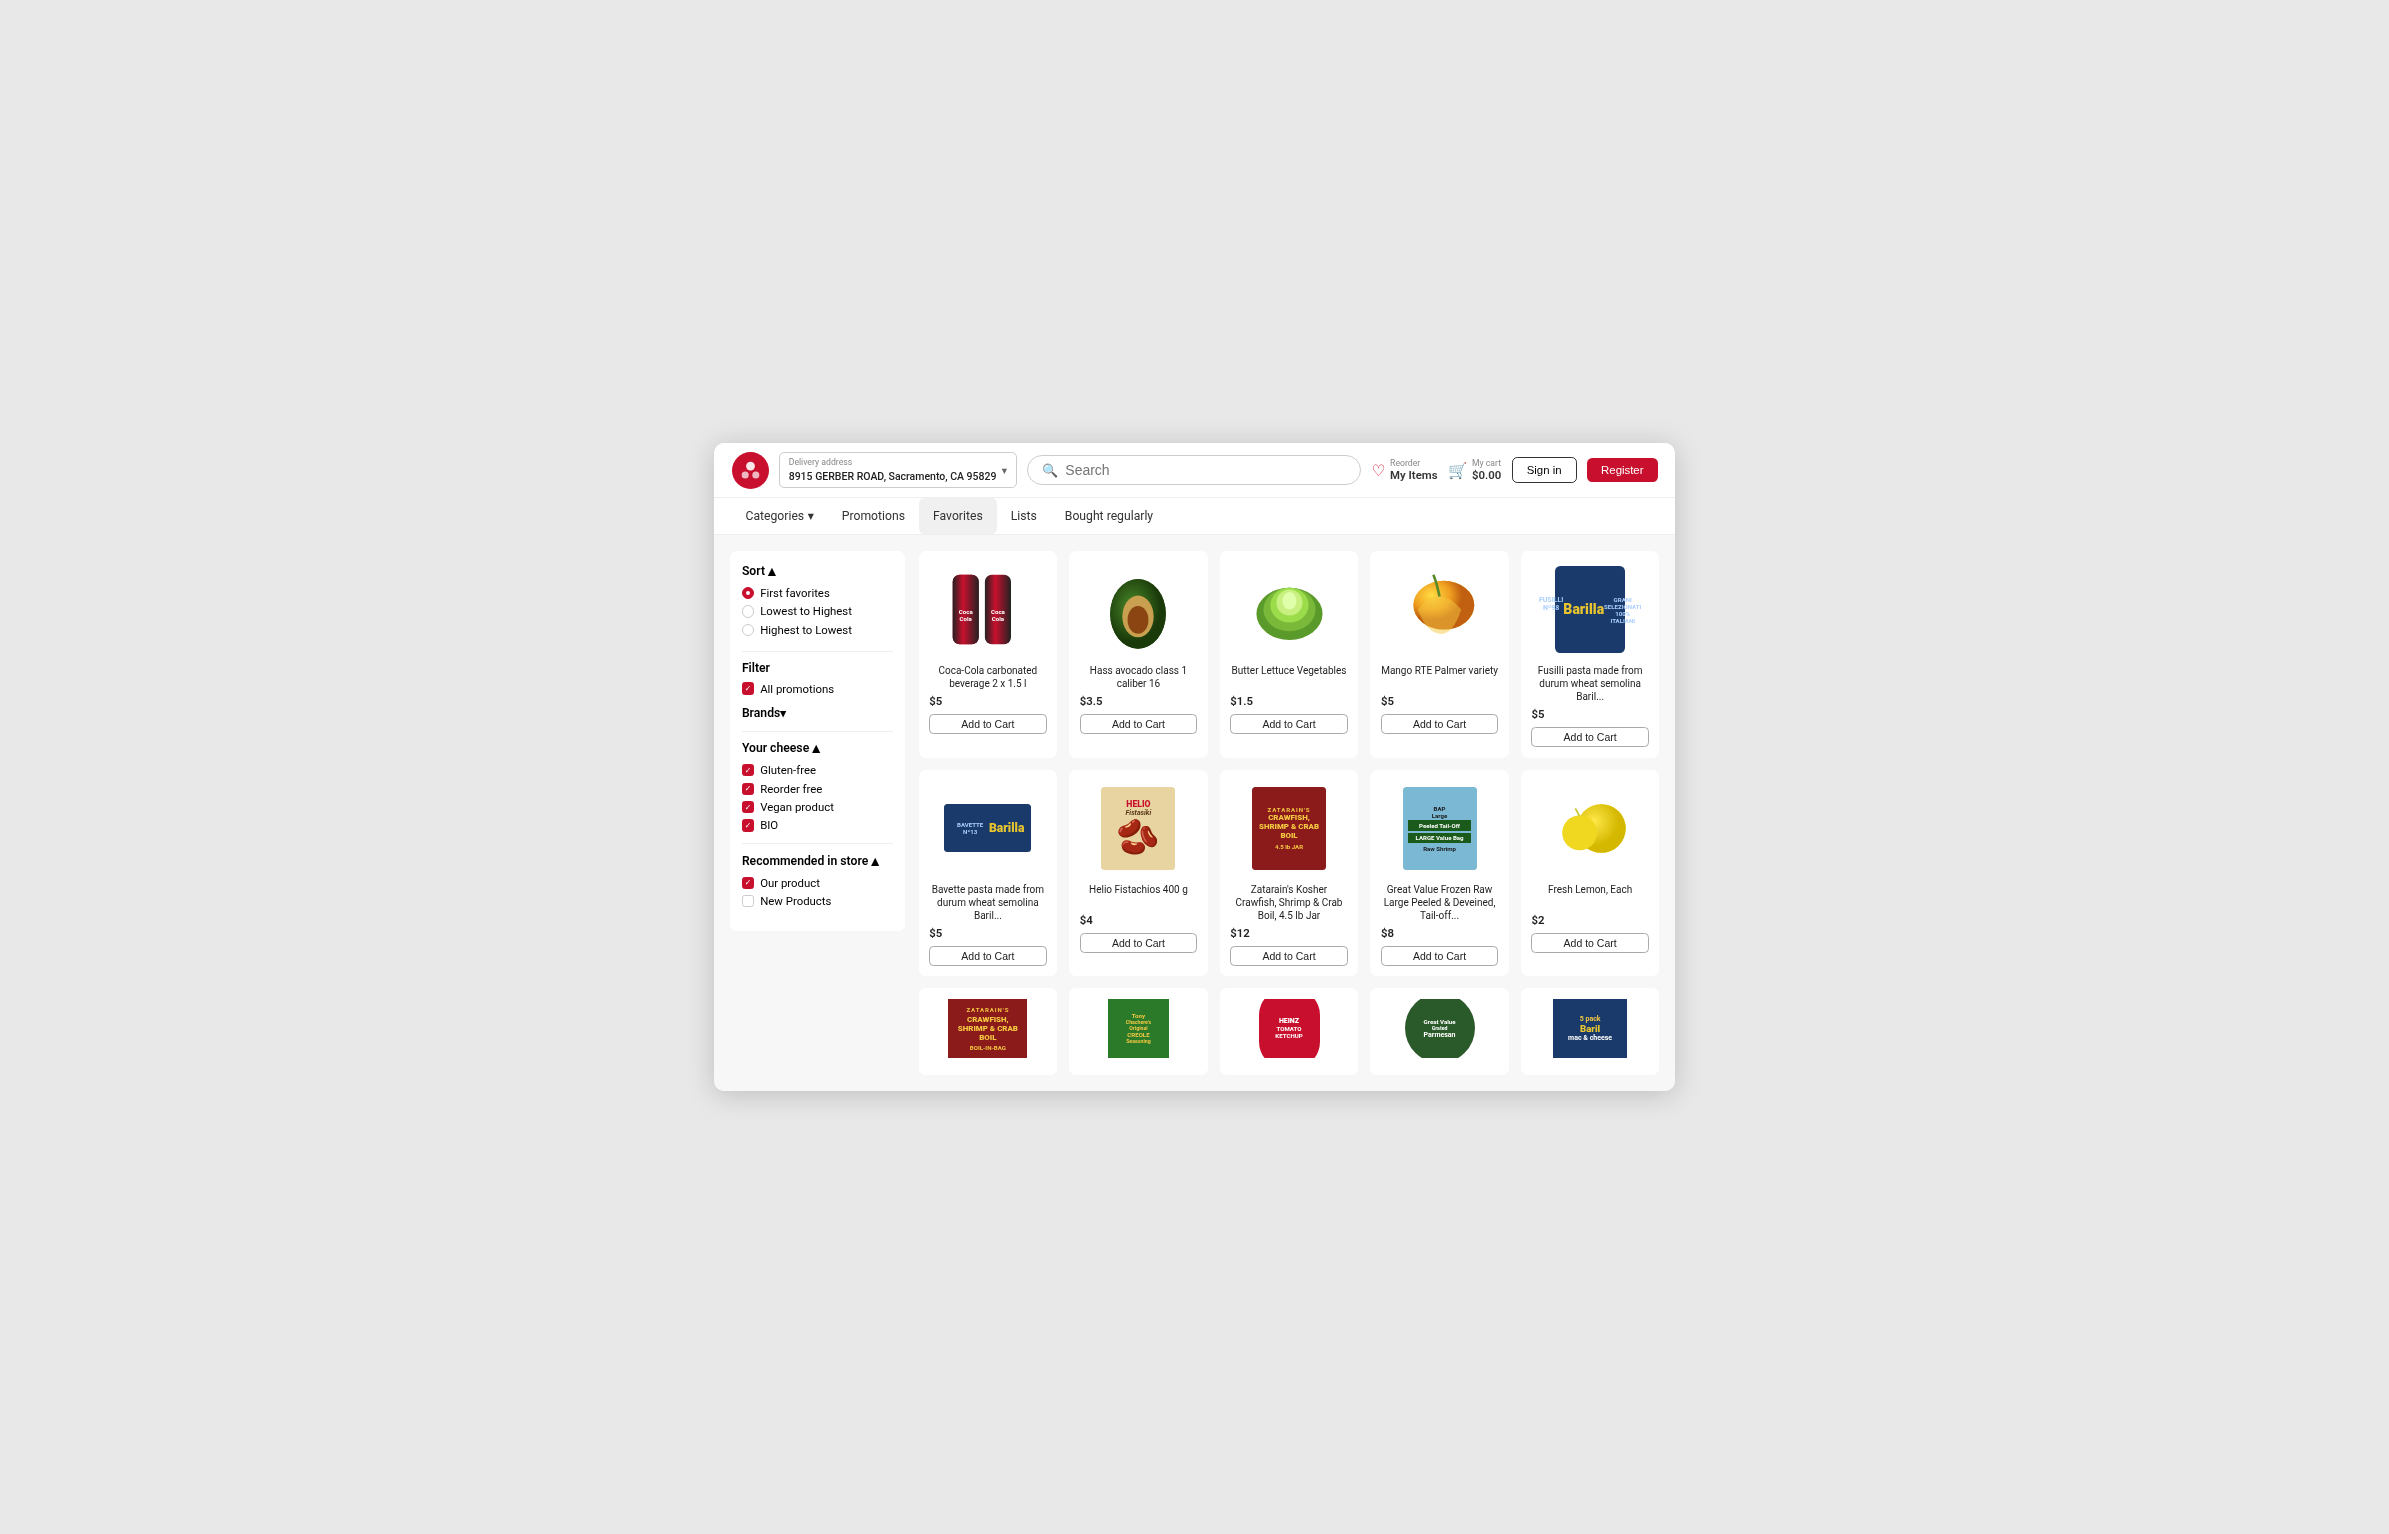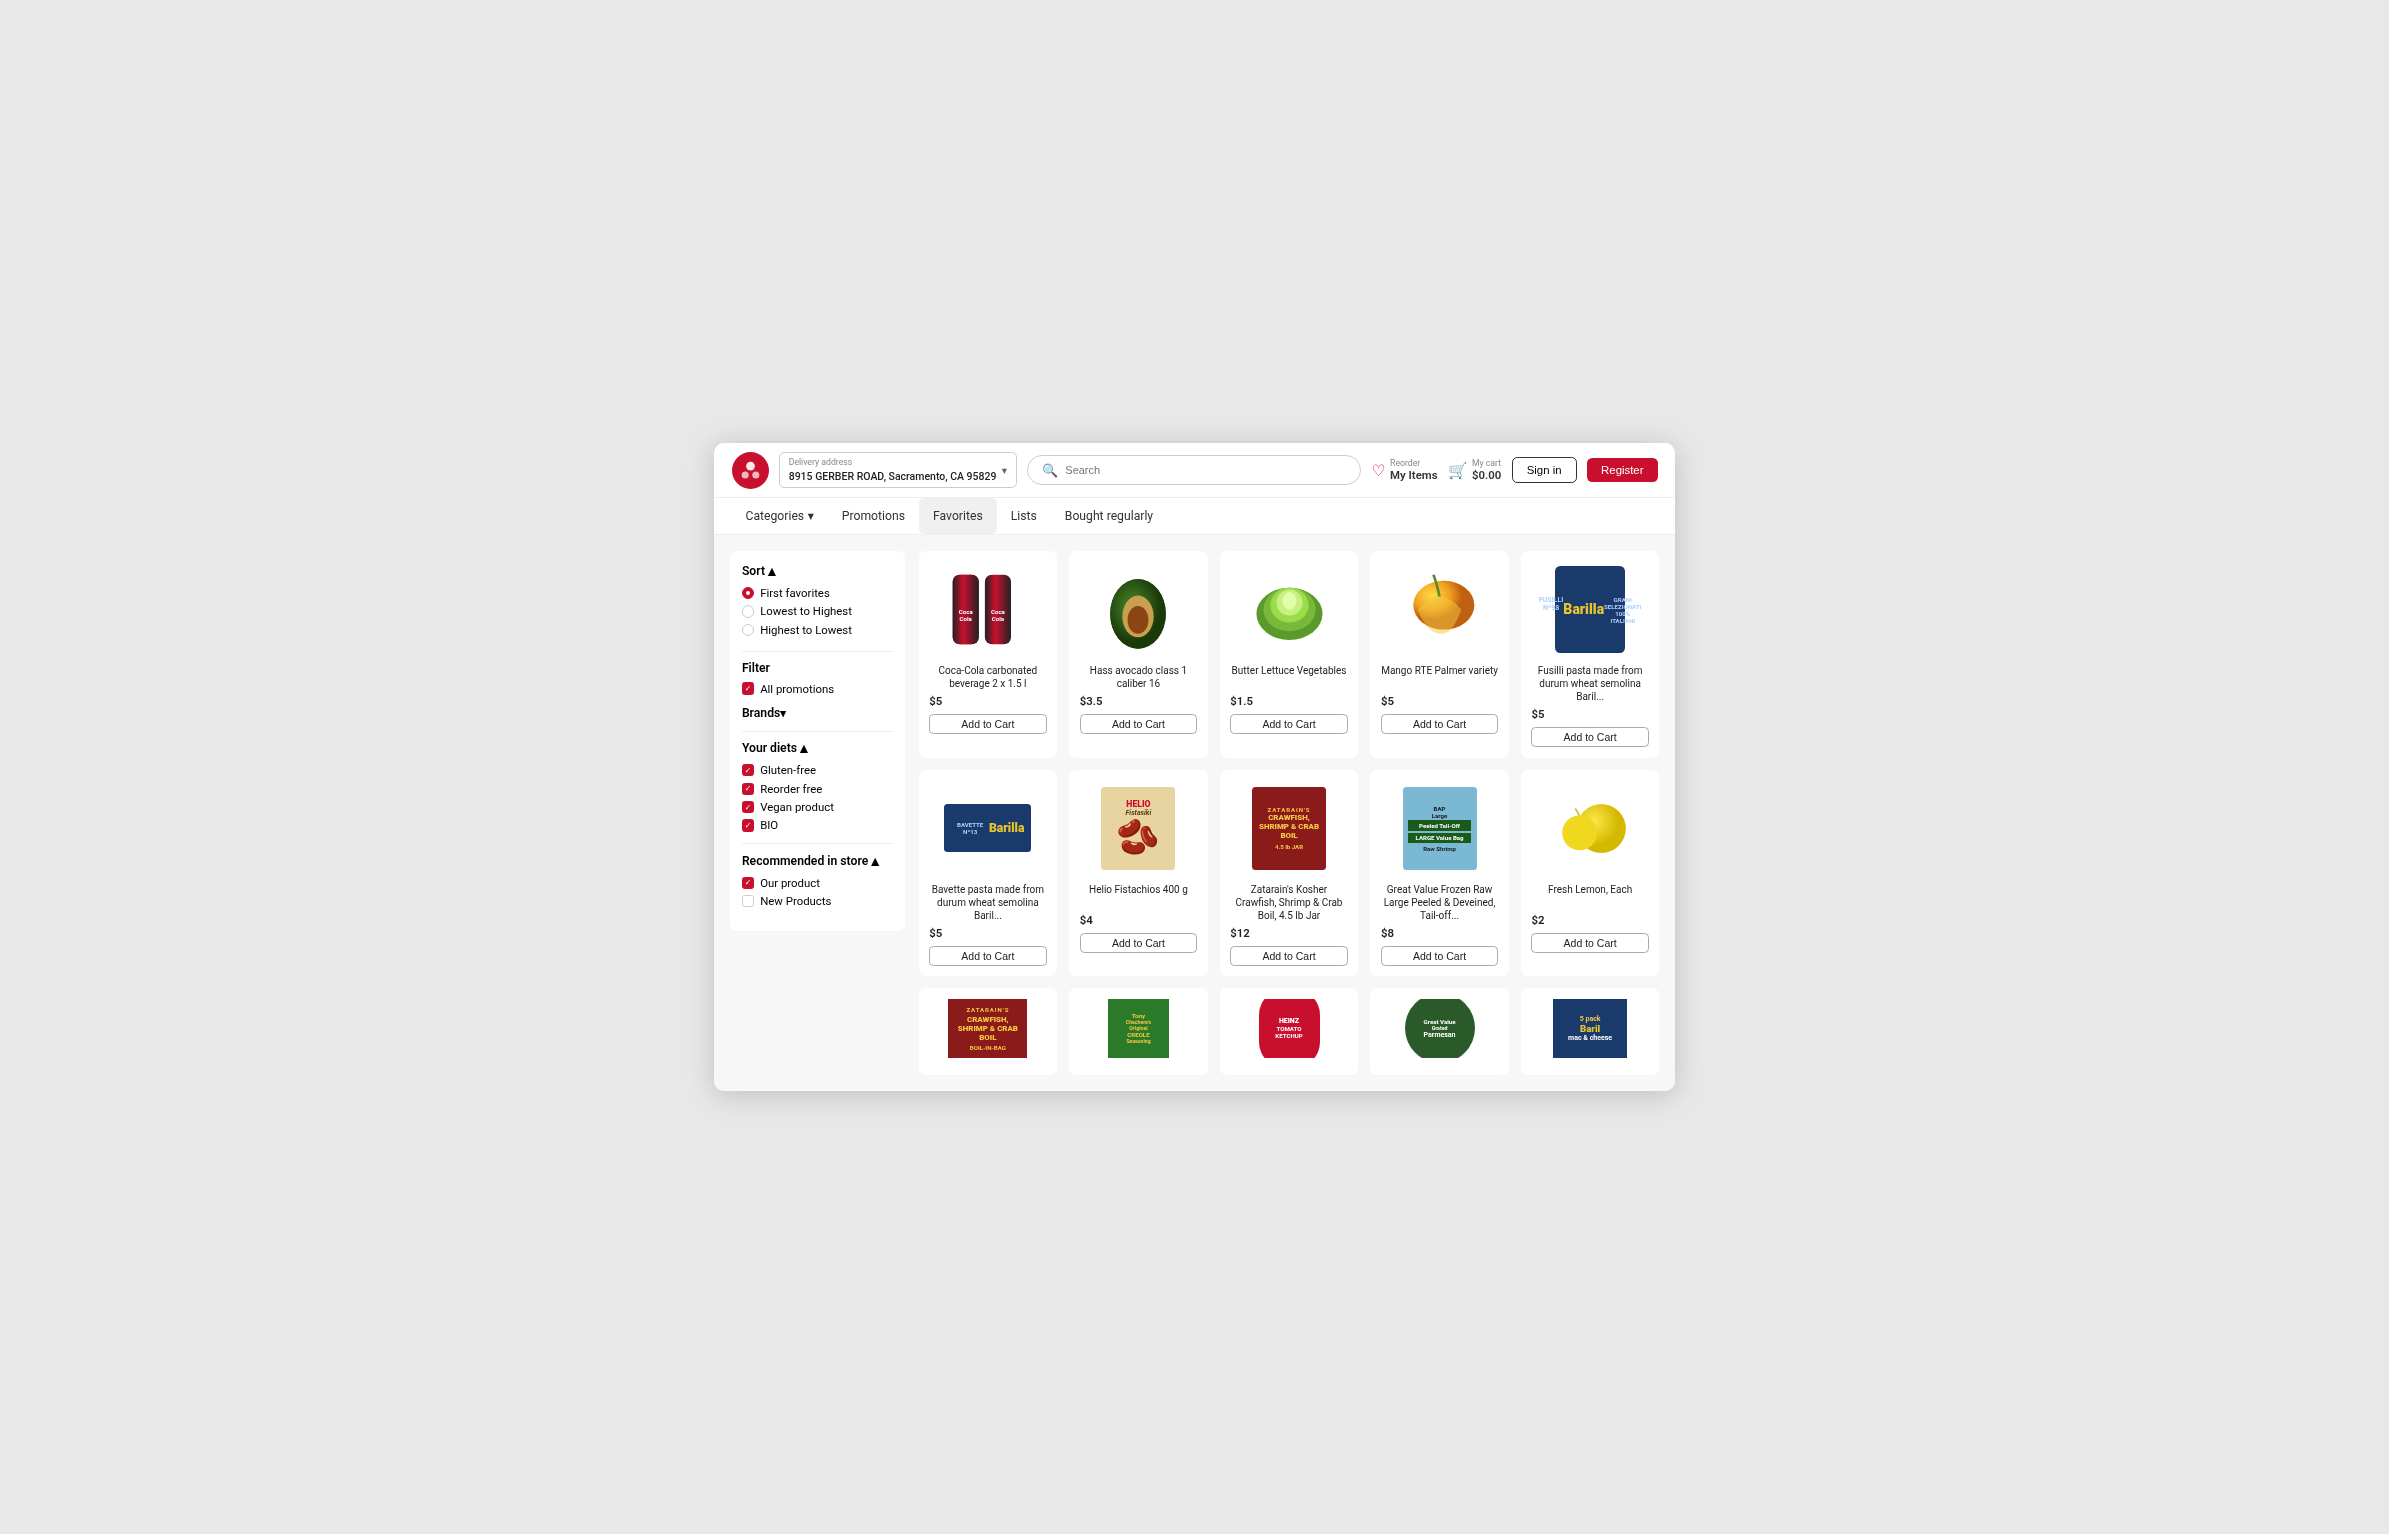--- a/index.html
+++ b/index.html
@@ -72,21 +72,21 @@
       align-items: center;
       border: 1.3px solid #ccc;
       border-radius: 21px;
       padding: 6.1px 14px;
       gap: 7px;
     }
     .search-bar input {
       border: none;
       outline: none;
       width: 100%;
-      font-size: 11px;
+      font-size: 14px;
       color: #333;
     }
     .search-icon { color: #888; font-size: 13px; }
     .reorder-btn {
       display: flex;
       align-items: center;
       gap: 4.4px;
       cursor: pointer;
       color: #333;
       font-size: 11.4px;
@@ -494,21 +494,21 @@
       <div class="filter-section">
         <div class="sidebar-section-title">
           <span>Brands</span>
           <span style="cursor:pointer;font-size:11.4px;">▾</span>
         </div>
       </div>
       <hr class="divider">
 
       <div class="filter-section">
         <div class="sidebar-section-title">
-          <span>Your diets</span>
+          <span>Your cheese</span>
           <span style="cursor:pointer;font-size:14px;">▲</span>
         </div>
         <div class="checkbox-option">
           <div class="checkbox checked">✓</div>
           <span>Gluten-free</span>
         </div>
         <div class="checkbox-option">
           <div class="checkbox checked">✓</div>
           <span>Reorder free</span>
         </div>

